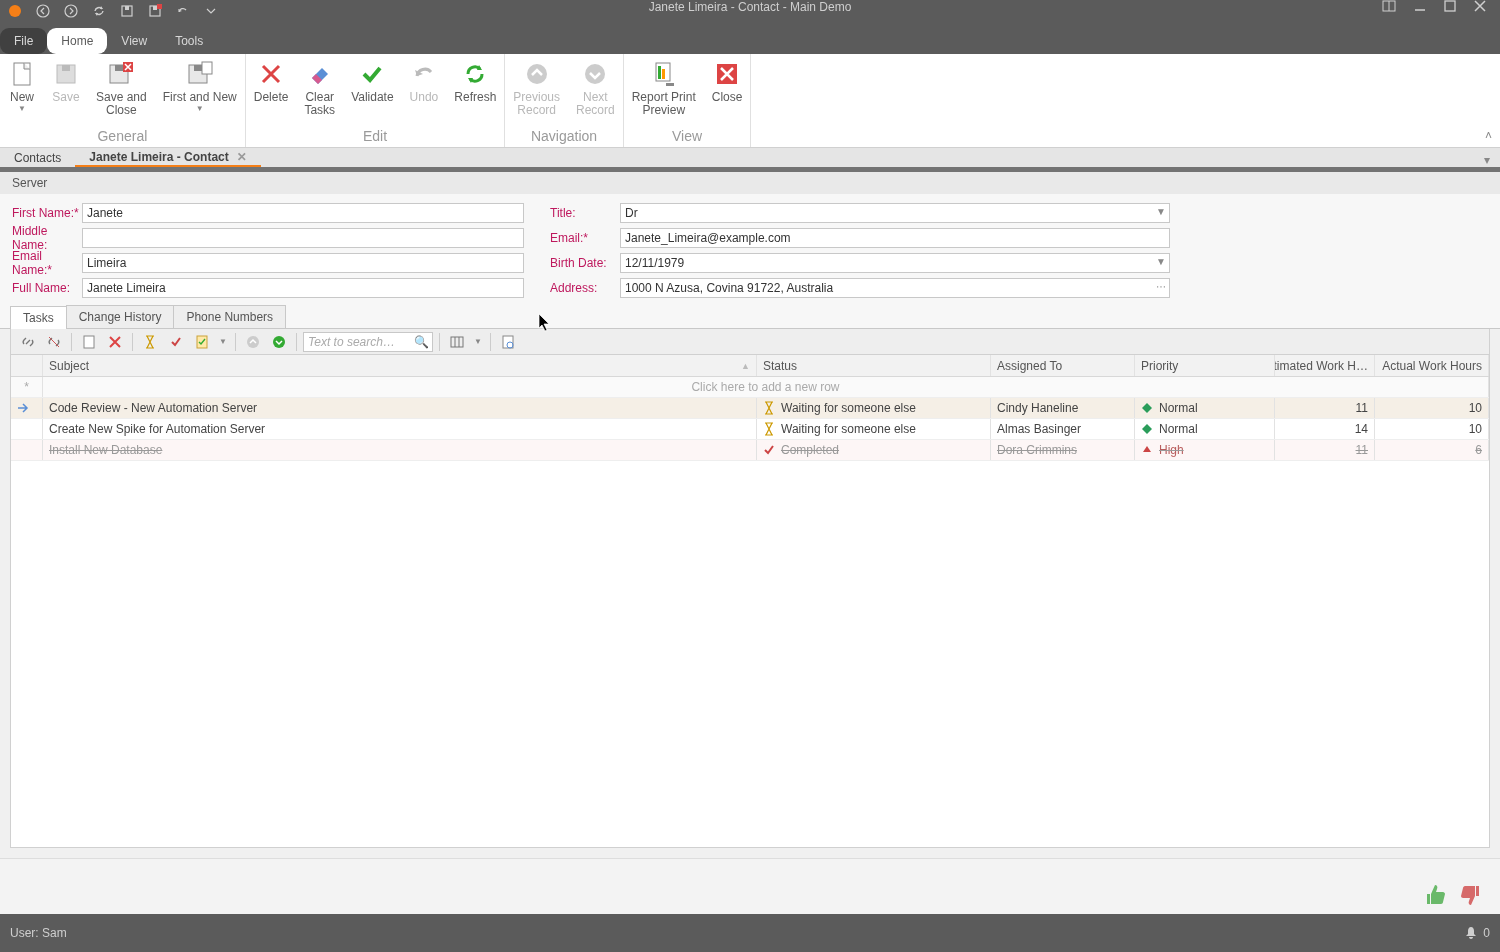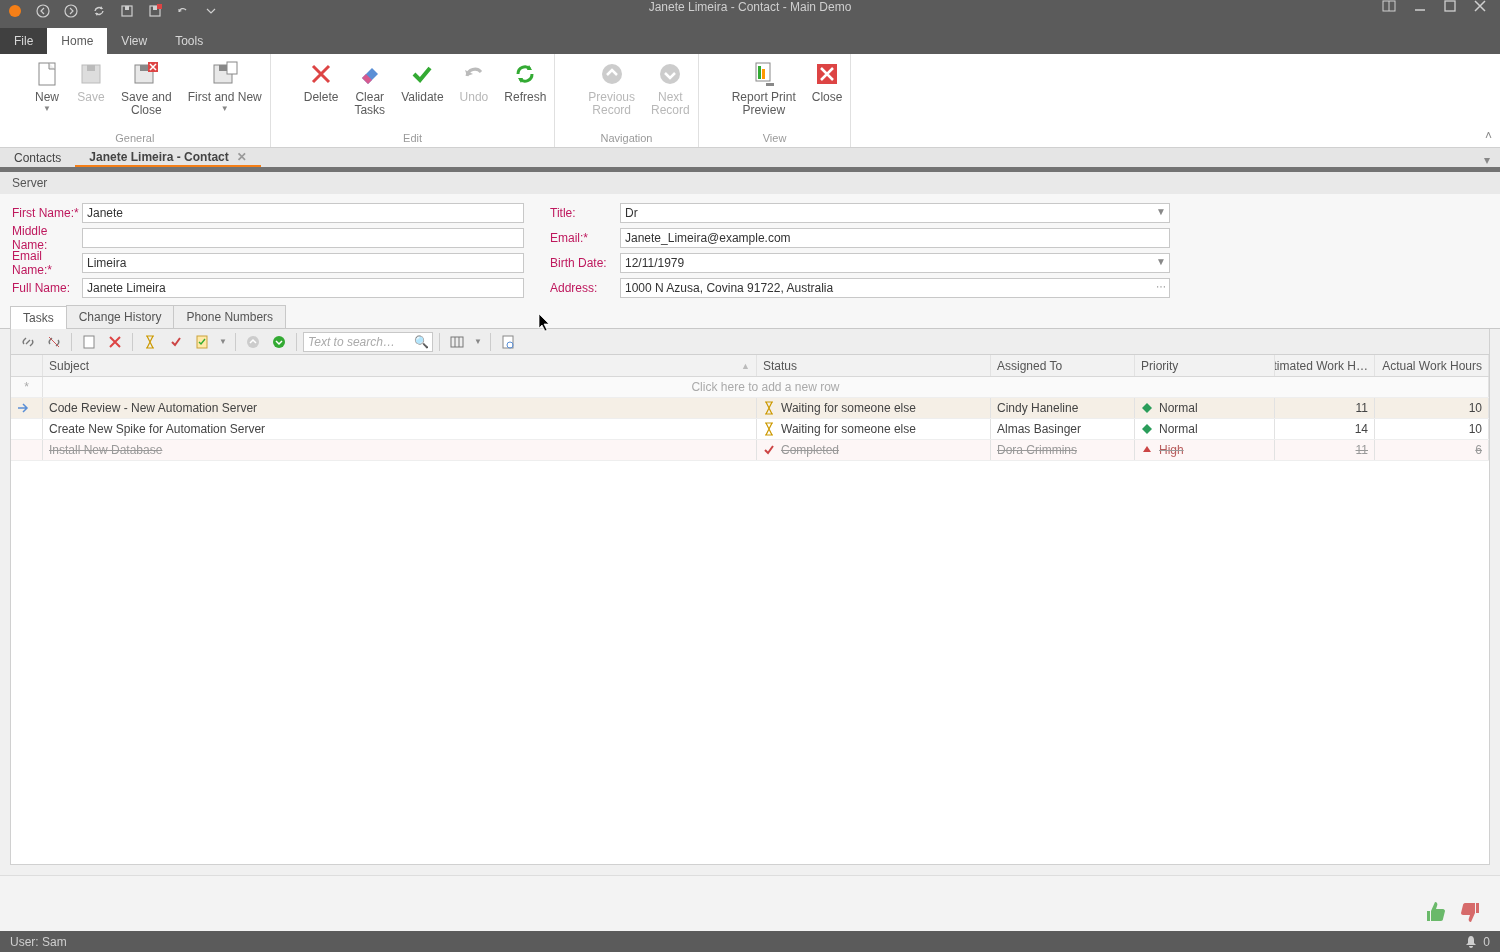--- a/index.html
+++ b/index.html
@@ -10,29 +10,29 @@
 .titlebar { height: 28px; background: #5b5b5b; color: #cfcfcf; display: flex; align-items: flex-start; position: relative; }
 .titlebar .qat { display: flex; align-items: center; gap: 6px; padding-left: 4px; }
 .titlebar .qat .qbtn { width: 22px; height: 22px; display: flex; align-items: center; justify-content: center; color: #cfcfcf; }
 .qbtn.orange svg { fill: #f57f17; }
 .titlebar .title { position: absolute; left: 0; right: 0; text-align: center; pointer-events: none; }
 .titlebar .wincontrols { margin-left: auto; display: flex; align-items: center; gap: 18px; padding-right: 14px; }
 .titlebar .wincontrols span { color: #cfcfcf; }
 
 
 .menutabs { height: 26px; background: #5b5b5b; display: flex; align-items: stretch; }
-.menutabs .mtab { padding: 0 14px; display: flex; align-items: center; color: #d8d8d8; }
+.menutabs .mtab { padding: 0 14px; display: flex; align-items: center; color: #d8d8d8; border-radius: 9px; }
 .menutabs .mtab.file { background: #404040; }
 .menutabs .mtab.active { background: #ffffff; color: #5b5b5b; }
 
 
 .ribbon { background: #ffffff; border-bottom: 1px solid #d0d0d0; display: flex; height: 94px; position: relative; }
 .rgroup { display: flex; flex-direction: column; border-right: 1px solid #e0e0e0; }
-.rgroup .btns { display: flex; flex: 1; padding-left: 25px; }
-.rgroup .glabel { text-align: center; color: #9a9a9a; font-size: 11px; padding: 2px 0 3px; }
+.rgroup .btns { display: flex; flex: 1; }
+.rgroup .glabel { text-align: center; color: #9a9a9a; font-size: 14px; padding: 2px 0 3px; }
 .rbtn { display: flex; flex-direction: column; align-items: center; justify-content: flex-start; padding: 6px 8px 0; min-width: 44px; color: #5b5b5b; }
 .rbtn.disabled { color: #b8b8b8; }
 .rbtn .ric { width: 28px; height: 28px; display: flex; align-items: center; justify-content: center; }
 .rbtn .rlabel { text-align: center; line-height: 13px; margin-top: 3px; white-space: pre-line; }
 .ribbon .collapse { position: absolute; right: 8px; bottom: 4px; color: #888; }
 
 
 .doctabs { height: 24px; background: #e5e5e5; display: flex; align-items: stretch; border-bottom: 5px solid #737373; position: relative; }
 .doctab { padding: 0 14px; display: flex; align-items: center; color: #444; gap: 8px; }
 .doctab.active { border-bottom: 2px solid #f57f17; font-weight: 600; }
@@ -78,21 +78,21 @@
 .grow.newrow .gcell { justify-content: center; }
 .grow.sel { background: #f5efe6; }
 .grow.done { color: #999; text-decoration: line-through; background:#fdf6f6; }
 .grow.done .col-prio { color:#b85c5c; }
 .gicon { width: 12px; height: 12px; margin-right: 6px; display:inline-flex; align-items:center; justify-content:center;}
 .ghead .col-subj { position: relative; }
 .ghead .col-subj .sort { position: absolute; right: 6px; color: #bbb; font-size: 9px; }
 
 
 .footer { height: 56px; background: #f3f3f3; border-top: 1px solid #ddd; display: flex; align-items: flex-end; justify-content: flex-end; padding: 0 16px 6px; gap: 10px; }
-.statusbar { height: 21px; background: #5b5b5b; color: #cfcfcf; display: flex; align-items: center; padding: 0 10px; }
+.statusbar { height: 38px; background: #5b5b5b; color: #cfcfcf; display: flex; align-items: center; padding: 0 10px; }
 .statusbar .right { margin-left: auto; display: flex; align-items: center; gap: 6px; }
 
 
 .cursor { position: fixed; left: 538px; top: 313px; width: 14px; height: 20px; pointer-events: none; z-index: 9999; }
 .cursor svg { filter: drop-shadow(0 0 1px #fff); }
 
 svg { display: block; }
 </style>
 </head>
 <body>

